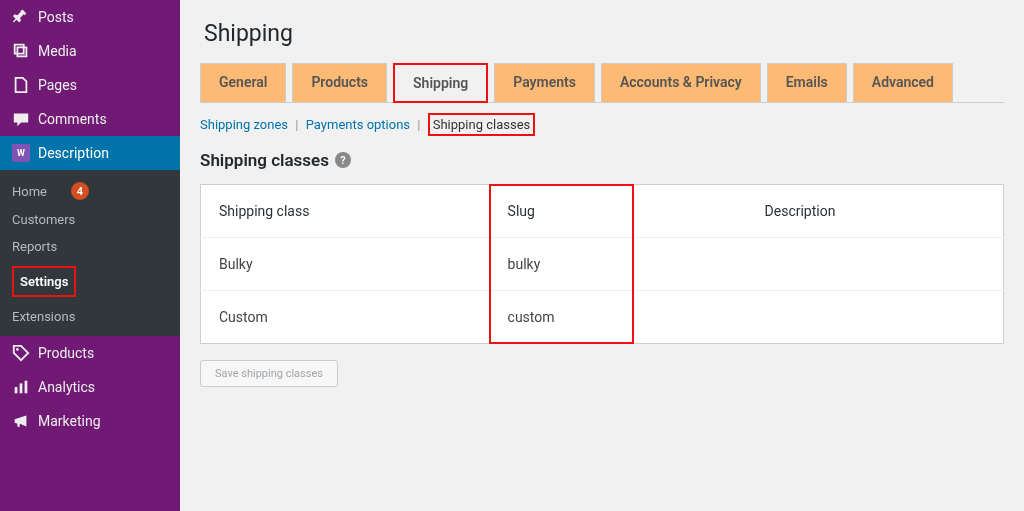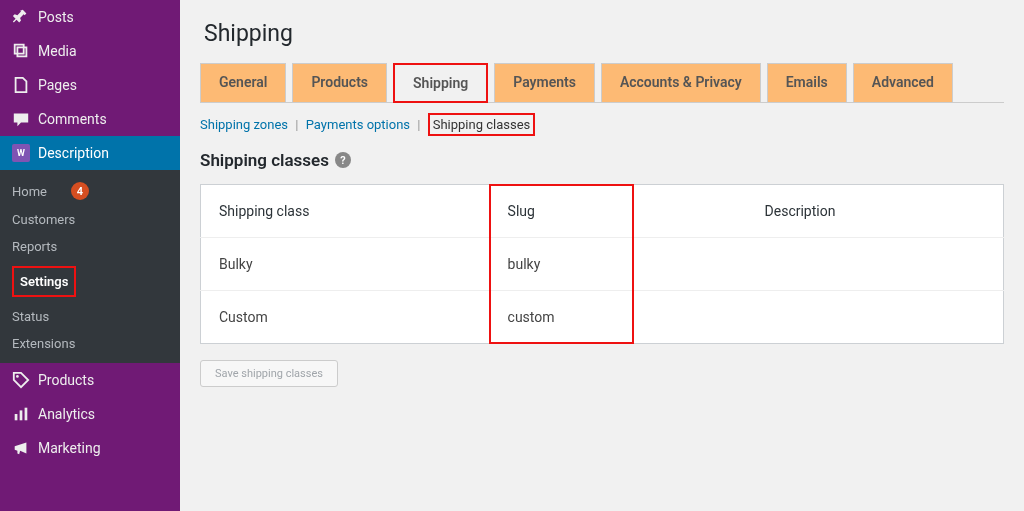--- a/index.html
+++ b/index.html
@@ -87,23 +87,20 @@
     <div class="sidebar-sub-item">
         <span>Customers</span>
       </div>
     <div class="sidebar-sub-item">
         <span>Reports</span>
       </div>
     <div class="sidebar-sub-item current">
         <span class="highlight-box" style="padding:6px 6px;">Settings</span>
       </div>
     <div class="sidebar-sub-item">
-        <span>Status</span>
-      </div>
-    <div class="sidebar-sub-item">
         <span>Extensions</span>
       </div>
   </div>
 
   <div class="sidebar-item">
     <span class="icon">
         <svg viewBox="0 0 20 20">
           <path d="M2 2h8l8 8-8 8-8-8z" fill="none" stroke="currentColor" stroke-width="2"></path>
           <circle cx="6" cy="6" r="1.5"></circle>
         </svg>

